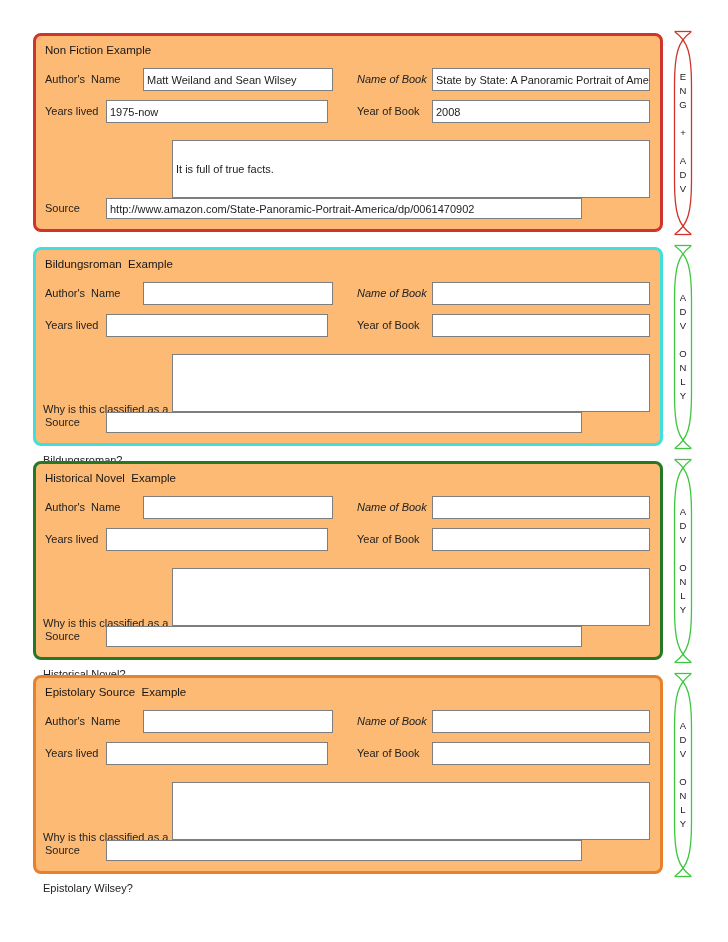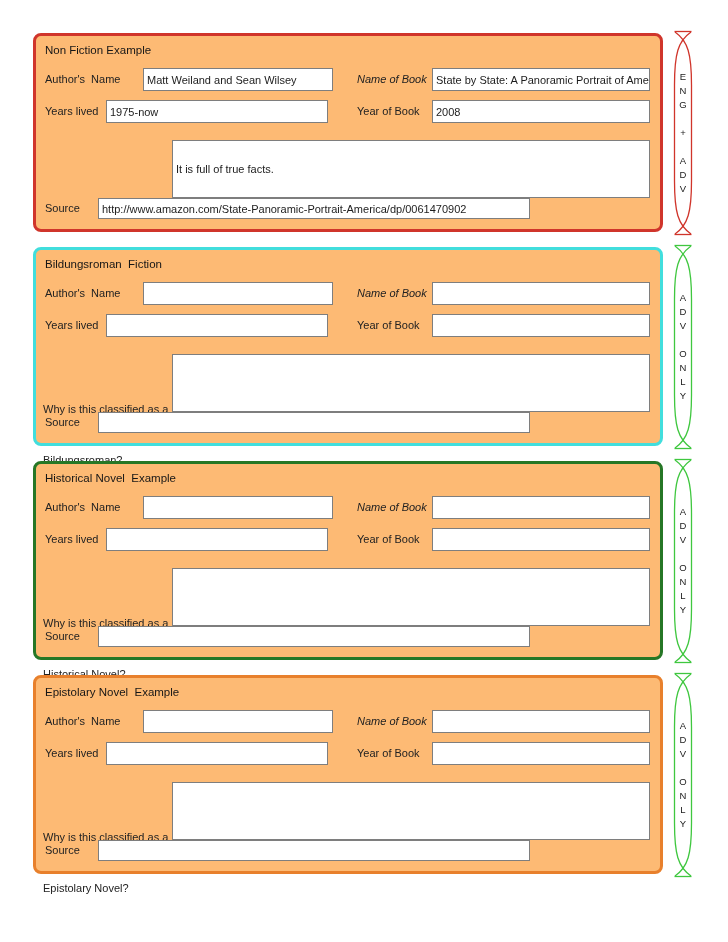--- a/index.html
+++ b/index.html
@@ -20,21 +20,21 @@
   .source-lbl{left:9px;top:166px;}
 
   .box{position:absolute;box-sizing:border-box;background:#fff;border:1.5px solid #7e7e7e;
        font-size:11px;color:#1c1c1c;white-space:pre;overflow:hidden;
        display:flex;align-items:center;padding:0 3px;}
   .author-box{left:107px;top:32px;width:190px;height:23px;}
   .bookname-box{left:396px;top:32px;width:218px;height:23px;}
   .years-box{left:62px;top:64px;width:222px;height:23px;margin-left:8px;}
   .bookyear-box{left:396px;top:64px;width:218px;height:23px;text-align:center;}
   .why-box{left:136px;top:104px;width:478px;height:58px;}
-  .source-box{left:62px;top:162px;width:432px;height:21px;}
+  .source-box{left:70px;top:162px;width:476px;height:21px;}
 
   .lens{position:absolute;left:635px;top:-6px;width:24px;height:206px;}
   .lens svg{position:absolute;left:0;top:0;}
   .lens-letters{position:absolute;left:0;top:0;width:24px;height:206px;
        display:flex;flex-direction:column;align-items:center;justify-content:center;
        font-size:9.5px;color:#1a1a1a;}
   .lens-letters span{display:block;height:14px;line-height:14px;text-align:center;}
 </style>
 </head>
 <body>
@@ -71,21 +71,21 @@
         <span>+</span>
         <span></span>
         <span>A</span>
         <span>D</span>
         <span>V</span>
       </div>
     </div>
   </section>
 
   <section class="card" id="card1" style="border-color: rgb(65, 222, 221);">
-    <div class="sec-title">Bildungsroman  Fiction</div>
+    <div class="sec-title">Bildungsroman  Example</div>
     <div class="lbl author-lbl">Author's  Name</div>
     <div class="box author-box"></div>
     <div class="lbl bookname-lbl">Name of Book</div>
     <div class="box bookname-box"></div>
     <div class="lbl years-lbl">Years lived</div>
     <div class="box years-box"></div>
     <div class="lbl bookyear-lbl">Year of Book</div>
     <div class="box bookyear-box"></div>
     <div class="lbl why-lbl">
       <div>Why is this classified as a</div>
@@ -149,32 +149,32 @@
         <span></span>
         <span>O</span>
         <span>N</span>
         <span>L</span>
         <span>Y</span>
       </div>
     </div>
   </section>
 
   <section class="card" id="card3" style="border-color: rgb(232, 128, 44);">
-    <div class="sec-title">Epistolary Novel  Example</div>
+    <div class="sec-title">Epistolary Source  Example</div>
     <div class="lbl author-lbl">Author's  Name</div>
     <div class="box author-box"></div>
     <div class="lbl bookname-lbl">Name of Book</div>
     <div class="box bookname-box"></div>
     <div class="lbl years-lbl">Years lived</div>
     <div class="box years-box"></div>
     <div class="lbl bookyear-lbl">Year of Book</div>
     <div class="box bookyear-box"></div>
     <div class="lbl why-lbl">
       <div>Why is this classified as a</div>
-      <div>Epistolary Novel?</div>
+      <div>Epistolary Wilsey?</div>
     </div>
     <div class="box why-box"></div>
     <div class="lbl source-lbl">Source</div>
     <div class="box source-box"></div>
     <div class="lens">
       <svg width="24" height="206" viewBox="0 0 24 206">
         <g fill="none" stroke-width="1.3" stroke="#3fc73f">
           <path d="M3.5 1.5 H20.5"></path>
           <path d="M3.5 204.5 H20.5"></path>
           <path d="M20 2 C7 11, 3.5 24, 3.5 55 L3.5 151 C3.5 182, 7 195, 20 204"></path>

